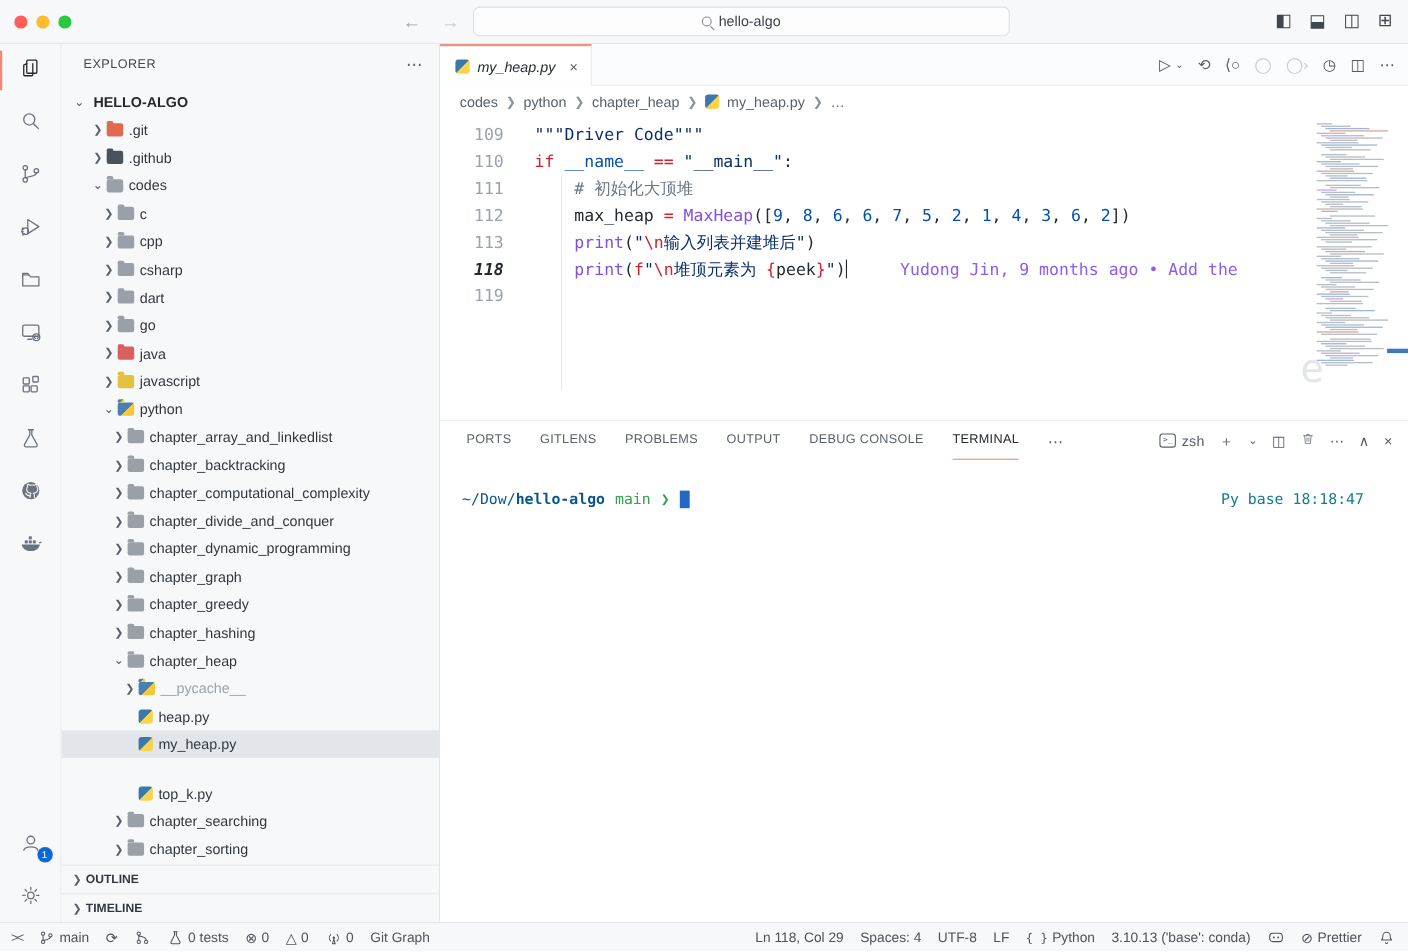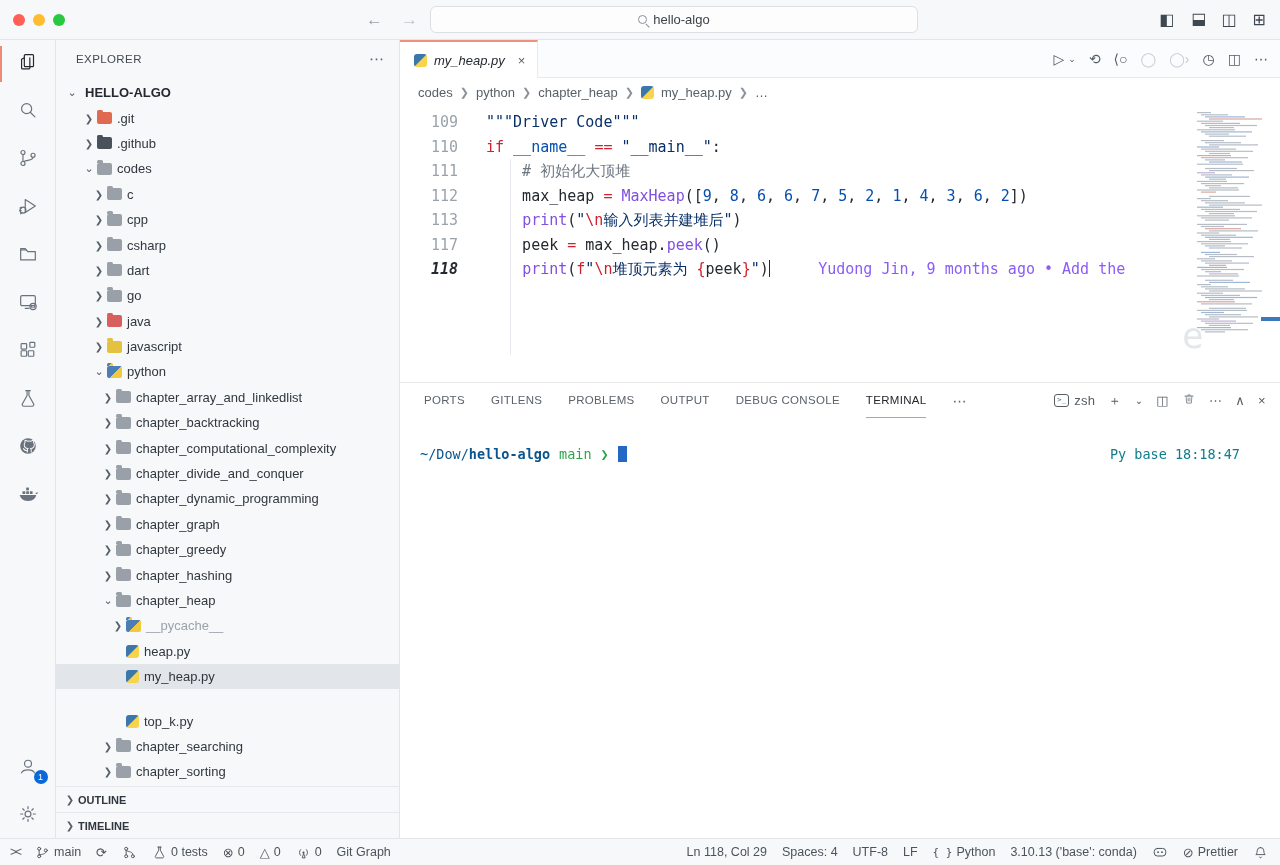--- a/index.html
+++ b/index.html
@@ -428,22 +428,22 @@
         <span class="sep">❯</span>
         <span>…</span>
       </div>
     <div class="code" id="code">
       <div class="indent-guide"></div>
       <div class="line"><span class="num">109</span><span class="ltext"><span class="tk-str">"""Driver Code"""</span></span></div>
         <div class="line"><span class="num">110</span><span class="ltext"><span class="tk-kw">if</span><span class="tk-txt"> </span><span class="tk-num">__name__</span><span class="tk-txt"> </span><span class="tk-kw">==</span><span class="tk-txt"> </span><span class="tk-str">"__main__"</span><span class="tk-txt">:</span></span></div>
         <div class="line"><span class="num">111</span><span class="ltext"><span class="tk-cmt">    # 初始化大顶堆</span></span></div>
         <div class="line"><span class="num">112</span><span class="ltext"><span class="tk-txt">    max_heap </span><span class="tk-kw">=</span><span class="tk-txt"> </span><span class="tk-fn">MaxHeap</span><span class="tk-txt">([</span><span class="tk-num">9</span><span class="tk-txt">, </span><span class="tk-num">8</span><span class="tk-txt">, </span><span class="tk-num">6</span><span class="tk-txt">, </span><span class="tk-num">6</span><span class="tk-txt">, </span><span class="tk-num">7</span><span class="tk-txt">, </span><span class="tk-num">5</span><span class="tk-txt">, </span><span class="tk-num">2</span><span class="tk-txt">, </span><span class="tk-num">1</span><span class="tk-txt">, </span><span class="tk-num">4</span><span class="tk-txt">, </span><span class="tk-num">3</span><span class="tk-txt">, </span><span class="tk-num">6</span><span class="tk-txt">, </span><span class="tk-num">2</span><span class="tk-txt">])</span></span></div>
         <div class="line"><span class="num">113</span><span class="ltext"><span class="tk-txt">    </span><span class="tk-fn">print</span><span class="tk-txt">(</span><span class="tk-str">"</span><span class="tk-esc">\n</span><span class="tk-str">输入列表并建堆后</span><span class="tk-str">"</span><span class="tk-txt">)</span></span></div>
-        <div class="line"><span class="num">117</span><span class="ltext"><span class="tk-txt">    peek </span><span class="tk-kw">=</span><span class="tk-txt"> max_heap.</span><span class="tk-fn">peek</span><span class="tk-txt">()</span></span></div>
         <div class="line"><span class="num active">118</span><span class="ltext"><span class="tk-txt">    </span><span class="tk-fn">print</span><span class="tk-txt">(</span><span class="tk-kw">f</span><span class="tk-str">"</span><span class="tk-esc">\n</span><span class="tk-str">堆顶元素为 </span><span class="tk-esc">{</span><span class="tk-txt">peek</span><span class="tk-esc">}</span><span class="tk-str">"</span><span class="tk-txt">)</span><span class="cursor"></span><span class="blame">Yudong Jin, 9 months ago • Add the</span></span></div>
+        <div class="line"><span class="num">119</span><span class="ltext"></span></div>
         <div class="minimap" id="minimap"><svg width="88" height="240">
             <rect x="5" y="6.0" width="14" height="1.2" fill="#b6bdc6"></rect>
             <rect x="9" y="8.2" width="27" height="1.2" fill="#b6bdc6"></rect>
             <rect x="13" y="10.3" width="40" height="1.2" fill="#9db7d8"></rect>
             <rect x="17" y="12.4" width="53" height="1.2" fill="#d9a79f"></rect>
             <rect x="5" y="14.6" width="26" height="1.2" fill="#b6bdc6"></rect>
             <rect x="9" y="16.8" width="39" height="1.2" fill="#c4aede"></rect>
             <rect x="13" y="18.9" width="52" height="1.2" fill="#b6bdc6"></rect>
             <rect x="17" y="21.0" width="25" height="1.2" fill="#b6bdc6"></rect>
             <rect x="5" y="23.2" width="38" height="1.2" fill="#b6bdc6"></rect>

